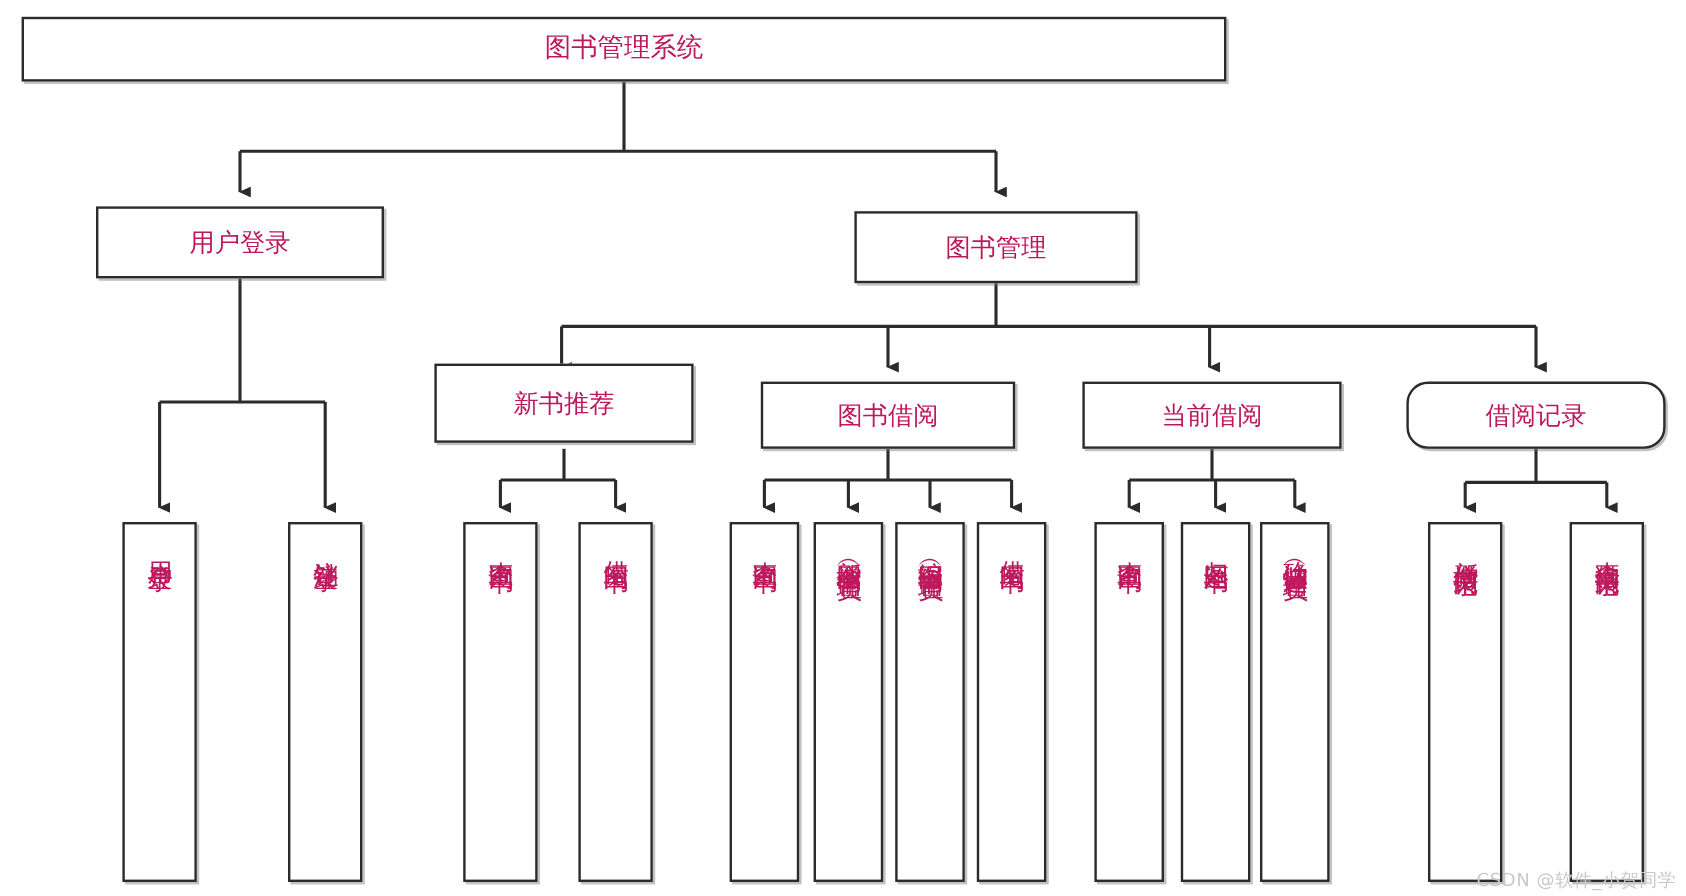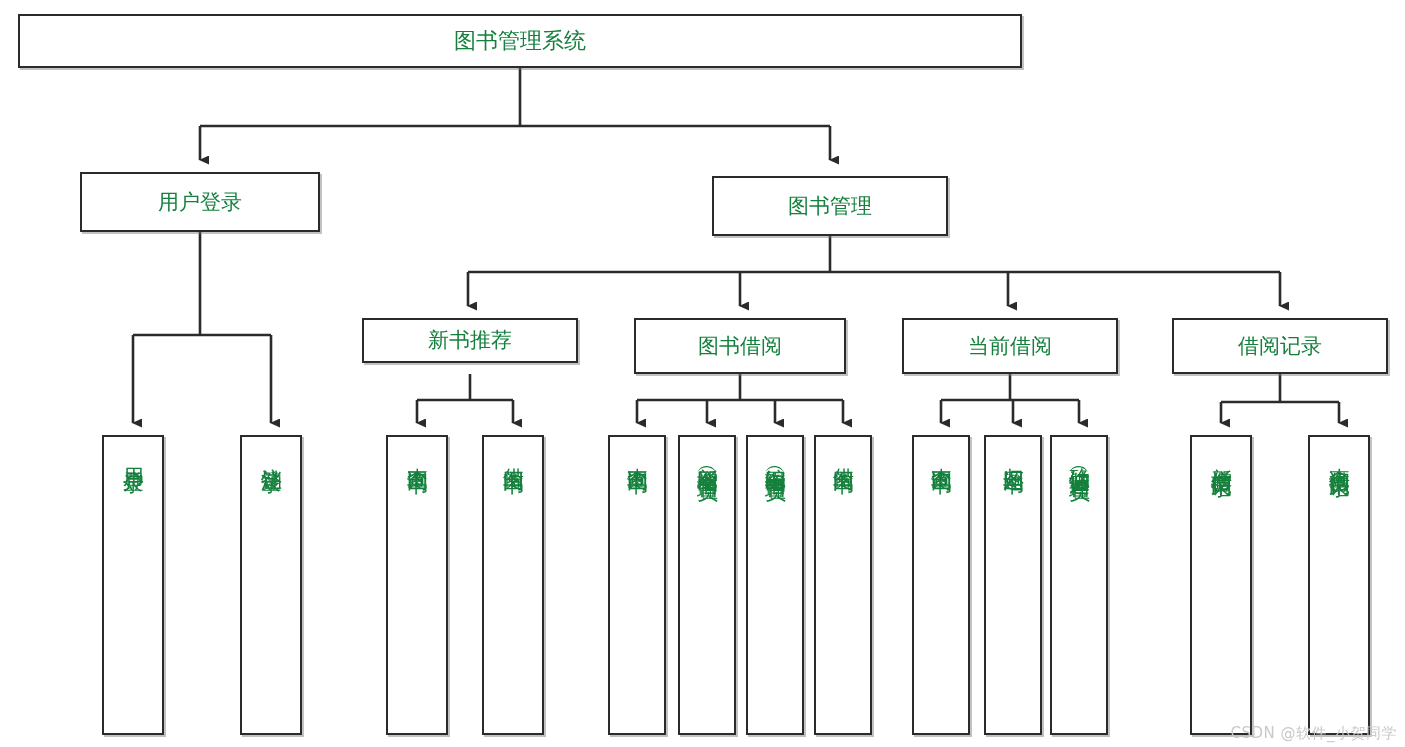--- a/index.html
+++ b/index.html
@@ -28,21 +28,21 @@
   }
   .node {
     position: absolute;
     box-sizing: border-box;
     background: #ffffff;
     border: 2px solid #2b2b2b;
     box-shadow: 2px 2px 0 rgba(120,120,120,0.45);
     display: flex;
     align-items: center;
     justify-content: center;
-    color: #15803d;
+    color: #be185d;
     z-index: 2;
   }
   .node .label {
     display: block;
     text-align: center;
     line-height: 1.18;
     white-space: nowrap;
   }
   .node.horiz .label {
     font-size: 21px;
@@ -134,30 +134,30 @@
     <span class="label">图书管理系统</span>
   </div>
 
   <div class="node horiz" style="left: 80px; top: 172px; width: 240px; height: 60px;">
     <span class="label">用户登录</span>
   </div>
   <div class="node horiz" style="left: 712px; top: 176px; width: 236px; height: 60px;">
     <span class="label">图书管理</span>
   </div>
 
-  <div class="node horiz" style="left: 362px; top: 318px; width: 216px; height: 45px;">
+  <div class="node horiz" style="left: 362px; top: 303px; width: 216px; height: 66px;">
     <span class="label">新书推荐</span>
   </div>
   <div class="node horiz" style="left: 634px; top: 318px; width: 212px; height: 56px;">
     <span class="label">图书借阅</span>
   </div>
   <div class="node horiz" style="left: 902px; top: 318px; width: 216px; height: 56px;">
     <span class="label">当前借阅</span>
   </div>
-  <div class="node horiz" style="left: 1172px; top: 318px; width: 216px; height: 56px;">
+  <div class="node horiz" style="left: 1172px; top: 318px; width: 216px; height: 56px; border-radius: 18px;">
     <span class="label">借阅记录</span>
   </div>
 
   <div class="node vert" style="left: 102px; top: 435px; width: 62px; height: 300px;">
     <span class="label">用户登录</span>
   </div>
   <div class="node vert" style="left: 240px; top: 435px; width: 62px; height: 300px;">
     <span class="label">注销登录</span>
   </div>
   <div class="node vert" style="left: 386px; top: 435px; width: 62px; height: 300px;">

